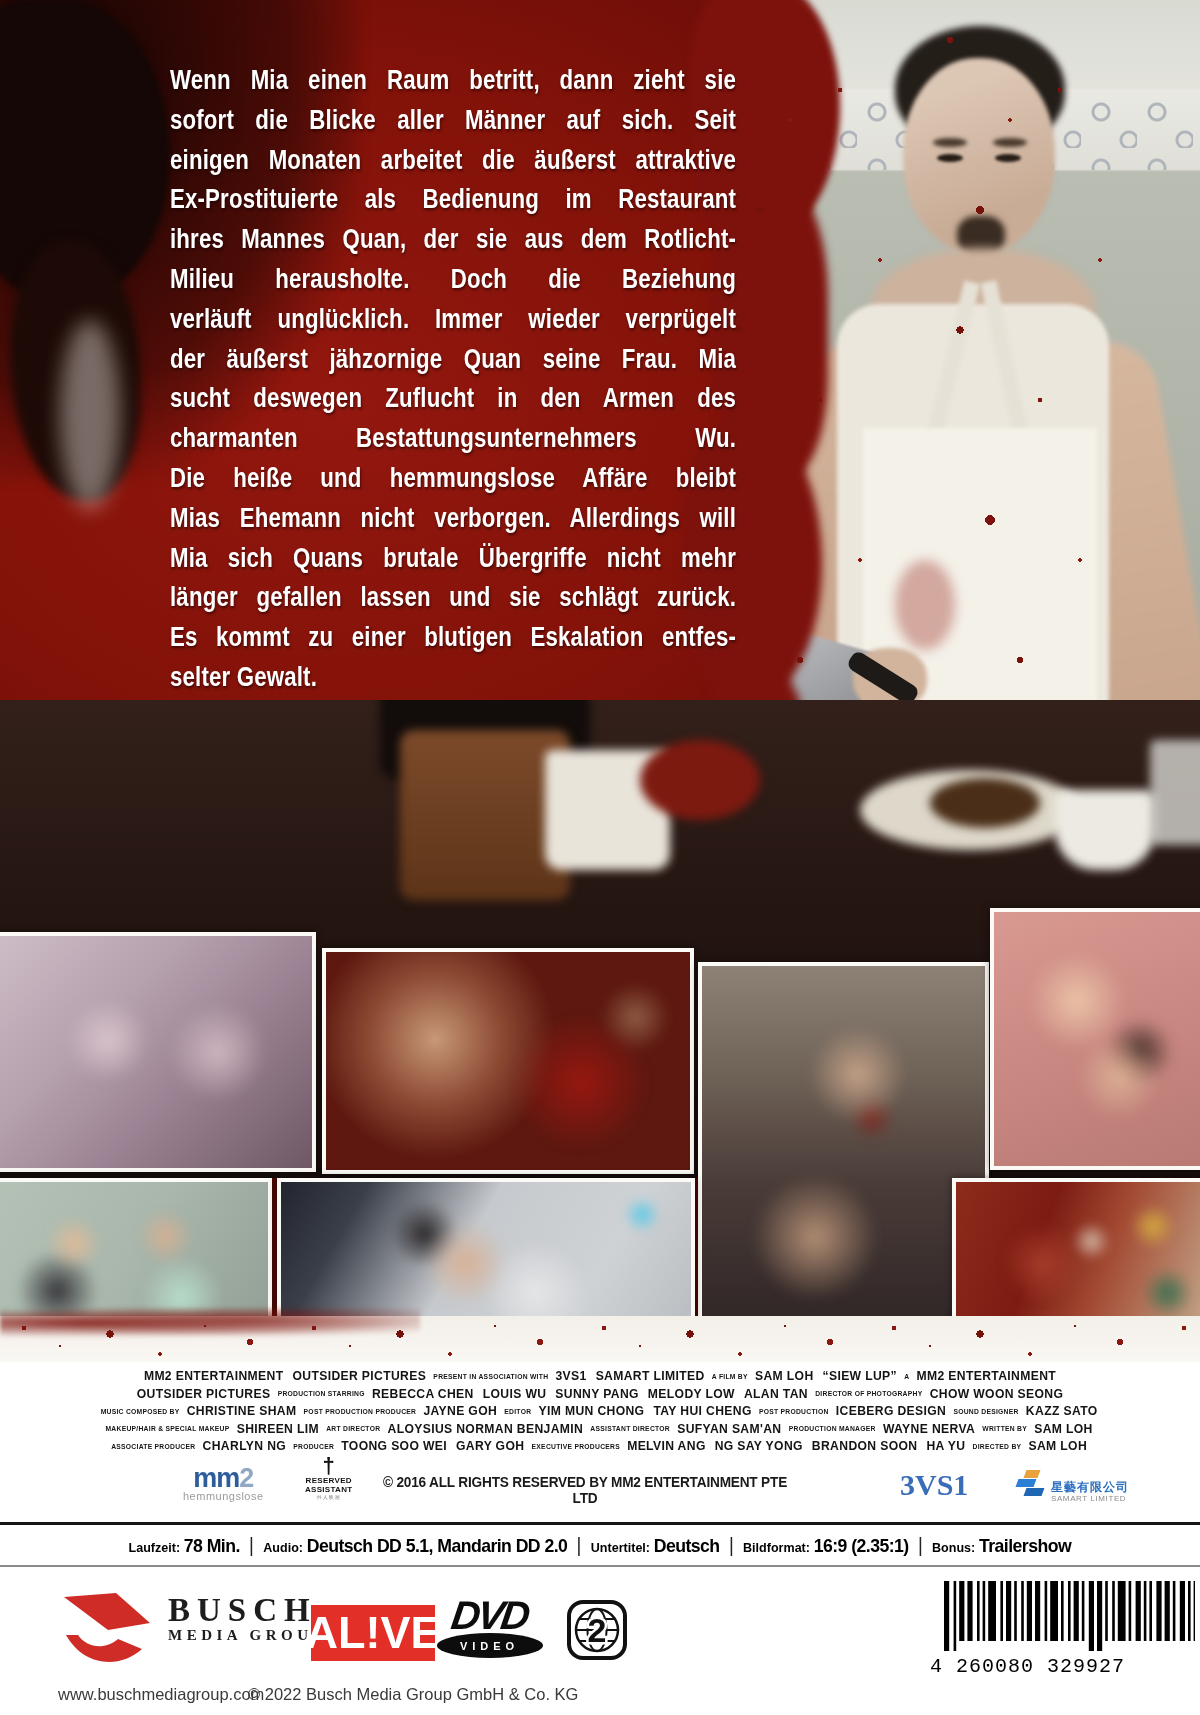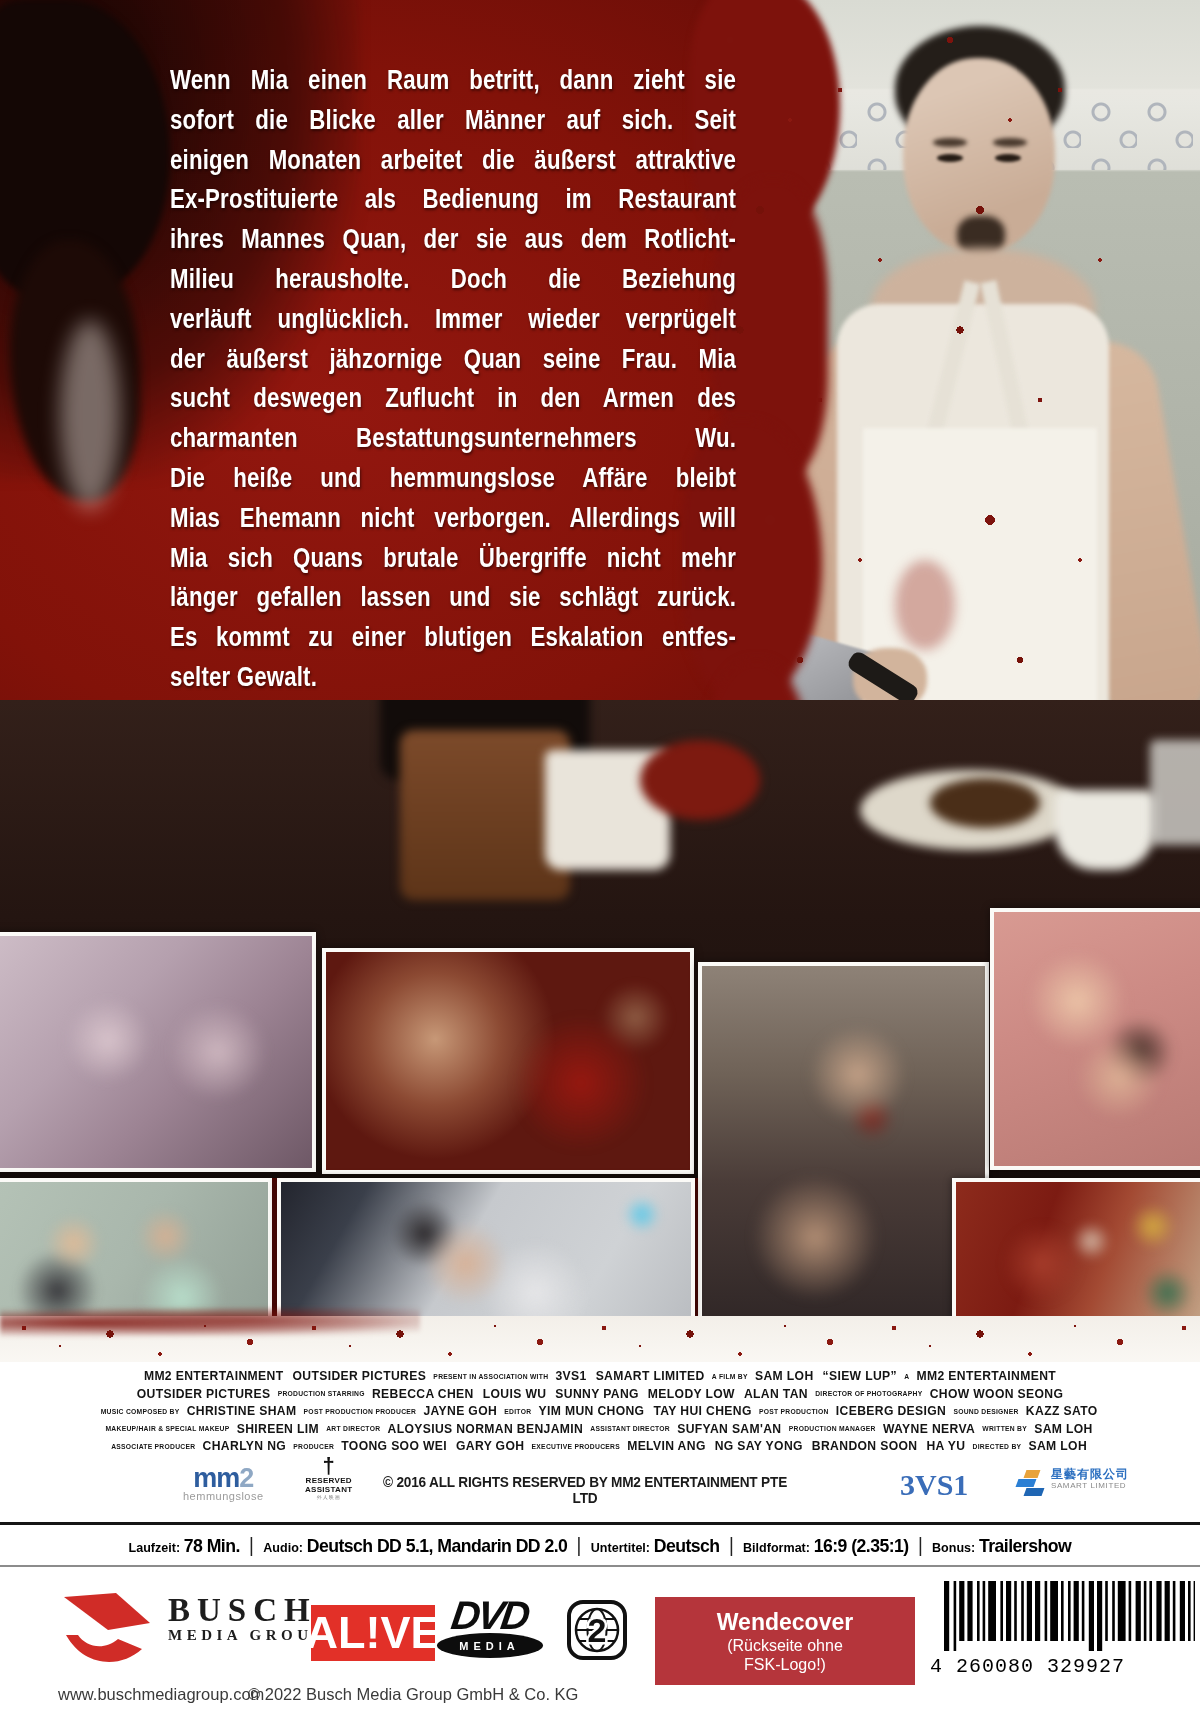--- a/index.html
+++ b/index.html
@@ -163,21 +163,21 @@
   .crt{position:absolute;left:370px;top:12px;width:430px;text-align:center;
        font-size:14.5px;font-weight:bold;color:#1a1a1a;letter-spacing:-.2px;transform:scaleX(.94);}
   .v3{position:absolute;left:900px;top:6px;font-family:"Liberation Serif",serif;
       font-weight:bold;font-size:30px;color:#3a6db8;letter-spacing:0;}
   .samart{position:absolute;left:1015px;top:6px;}
   .sam-mark{position:absolute;left:0;top:2px;width:30px;height:30px;}
   .sam-mark i{position:absolute;display:block;}
   .sm1{left:10px;top:0;width:14px;height:8px;background:#e8a33c;transform:skewX(-20deg);}
   .sm2{left:2px;top:9px;width:18px;height:8px;background:#2b7fd4;transform:skewX(-20deg);}
   .sm3{left:10px;top:18px;width:18px;height:8px;background:#1f66b4;transform:skewX(-20deg);}
-  .sam-txt{margin-left:36px;}
+  .sam-txt{margin-left:36px;margin-top:13px;}
   .sam-cn{font-size:12px;color:#2b6fc0;font-weight:bold;letter-spacing:1px;line-height:13px;}
   .sam-en{font-size:8px;color:#8a8a8a;letter-spacing:.6px;}
 
   
   .specs{position:absolute;left:0;top:1522px;width:1200px;height:40px;
       border-top:3px solid #161616;border-bottom:2px solid #8c8c8c;box-sizing:content-box;
       display:flex;align-items:center;justify-content:center;background:#fff;}
   .specs-inner{display:flex;align-items:baseline;transform:scaleX(.93);white-space:nowrap;color:#000;}
   .sp-label{font-size:13.5px;font-weight:bold;margin-right:4px;}
   .sp-value{font-size:19px;font-weight:bold;letter-spacing:-.6px;}
@@ -356,37 +356,32 @@
       <div class="busch-txt">
         <div class="busch-t1">BUSCH</div>
         <div class="busch-t2">MEDIA GROUP</div>
       </div>
     </div>
     <div class="alive">
         <span>AL!VE</span>
       </div>
     <div class="dvd">
       <div class="dvd-t">DVD</div>
-      <div class="dvd-e">MEDIA</div>
+      <div class="dvd-e">VIDEO</div>
     </div>
     <div class="region">
       <svg width="62" height="62" viewBox="0 0 62 62">
         <rect x="3" y="3" width="56" height="56" rx="14" fill="none" stroke="#111" stroke-width="4"></rect>
         <circle cx="31" cy="31" r="21" fill="none" stroke="#111" stroke-width="2.5"></circle>
         <ellipse cx="31" cy="31" rx="9.5" ry="21" fill="none" stroke="#111" stroke-width="2"></ellipse>
         <line x1="10" y1="31" x2="52" y2="31" stroke="#111" stroke-width="2"></line>
         <line x1="13" y1="20" x2="49" y2="20" stroke="#111" stroke-width="2"></line>
         <line x1="13" y1="42" x2="49" y2="42" stroke="#111" stroke-width="2"></line>
         <text x="31" y="43" text-anchor="middle" font-family="Liberation Sans, sans-serif" font-size="34" font-weight="bold" fill="#111" stroke="#fff" stroke-width="5" paint-order="stroke">2</text>
       </svg>
-    </div>
-    <div class="wende">
-      <div class="w1">Wendecover</div>
-      <div class="w2">(Rückseite ohne</div>
-      <div class="w2">FSK-Logo!)</div>
     </div>
     <div class="barcode">
       <svg id="bc-svg" width="265" height="72">
           <rect x="14" y="0" width="5.2" height="70" fill="#000"></rect>
           <rect x="23.6" y="0" width="2.6" height="70" fill="#000"></rect>
           <rect x="29.200000000000003" y="0" width="5.2" height="60" fill="#000"></rect>
           <rect x="37.400000000000006" y="0" width="5.2" height="60" fill="#000"></rect>
           <rect x="47.00000000000001" y="0" width="2.6" height="60" fill="#000"></rect>
           <rect x="52.60000000000001" y="0" width="2.6" height="60" fill="#000"></rect>
           <rect x="58.20000000000001" y="0" width="7.800000000000001" height="60" fill="#000"></rect>

